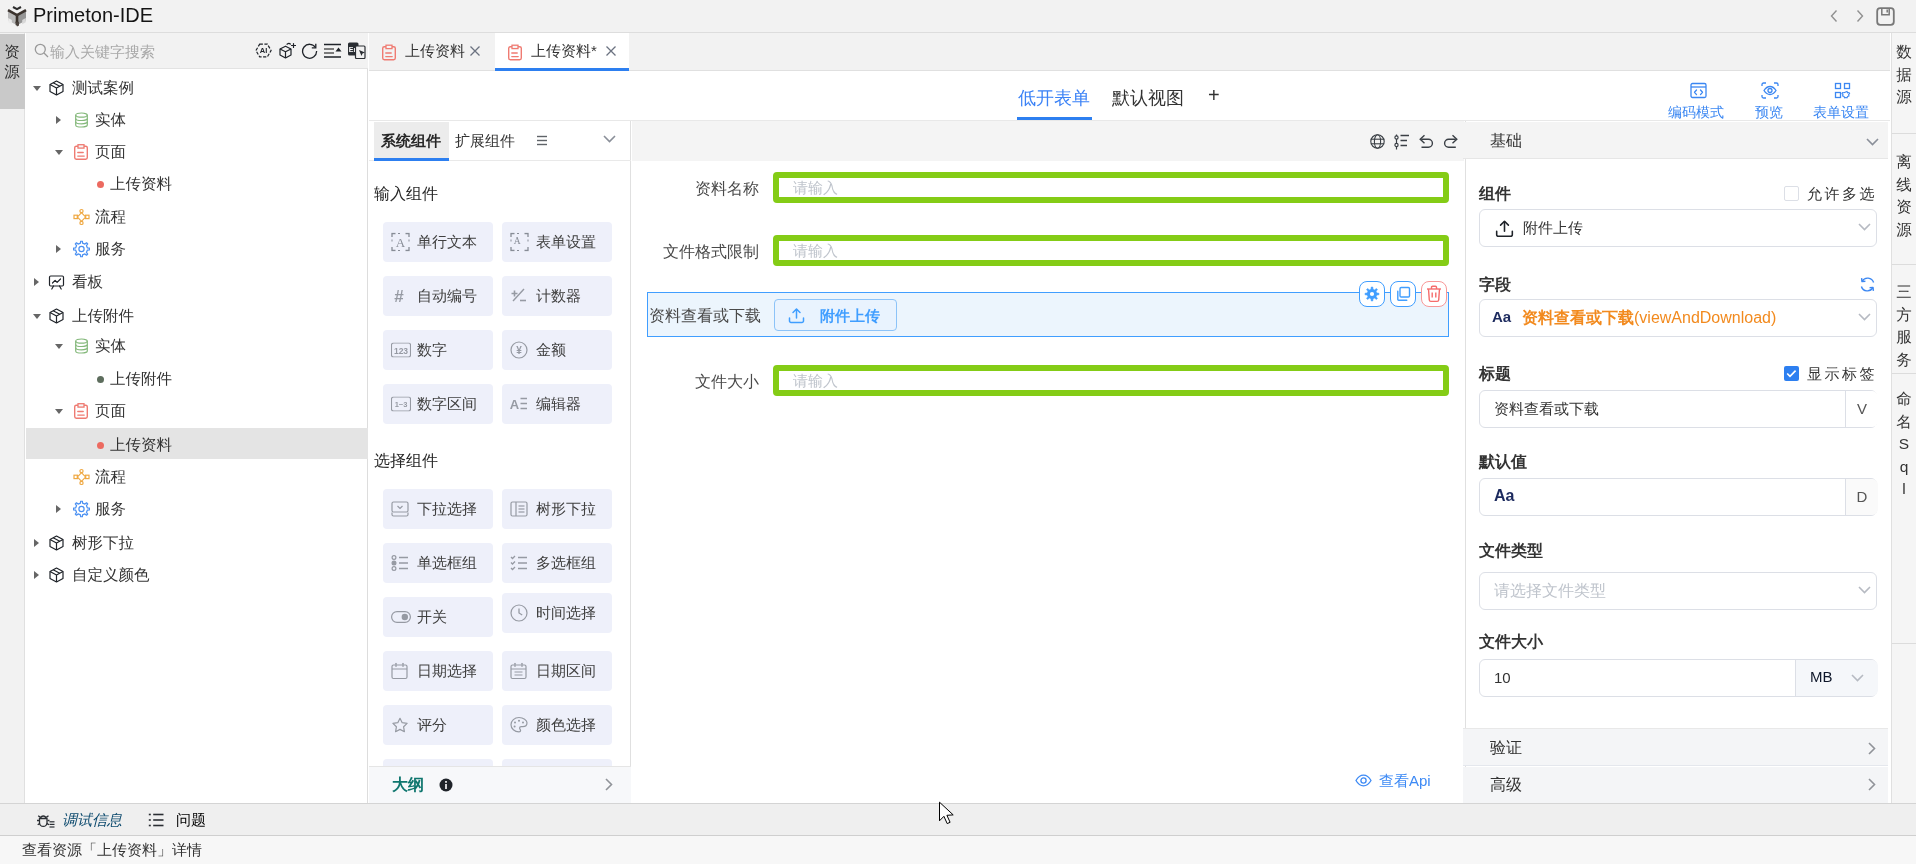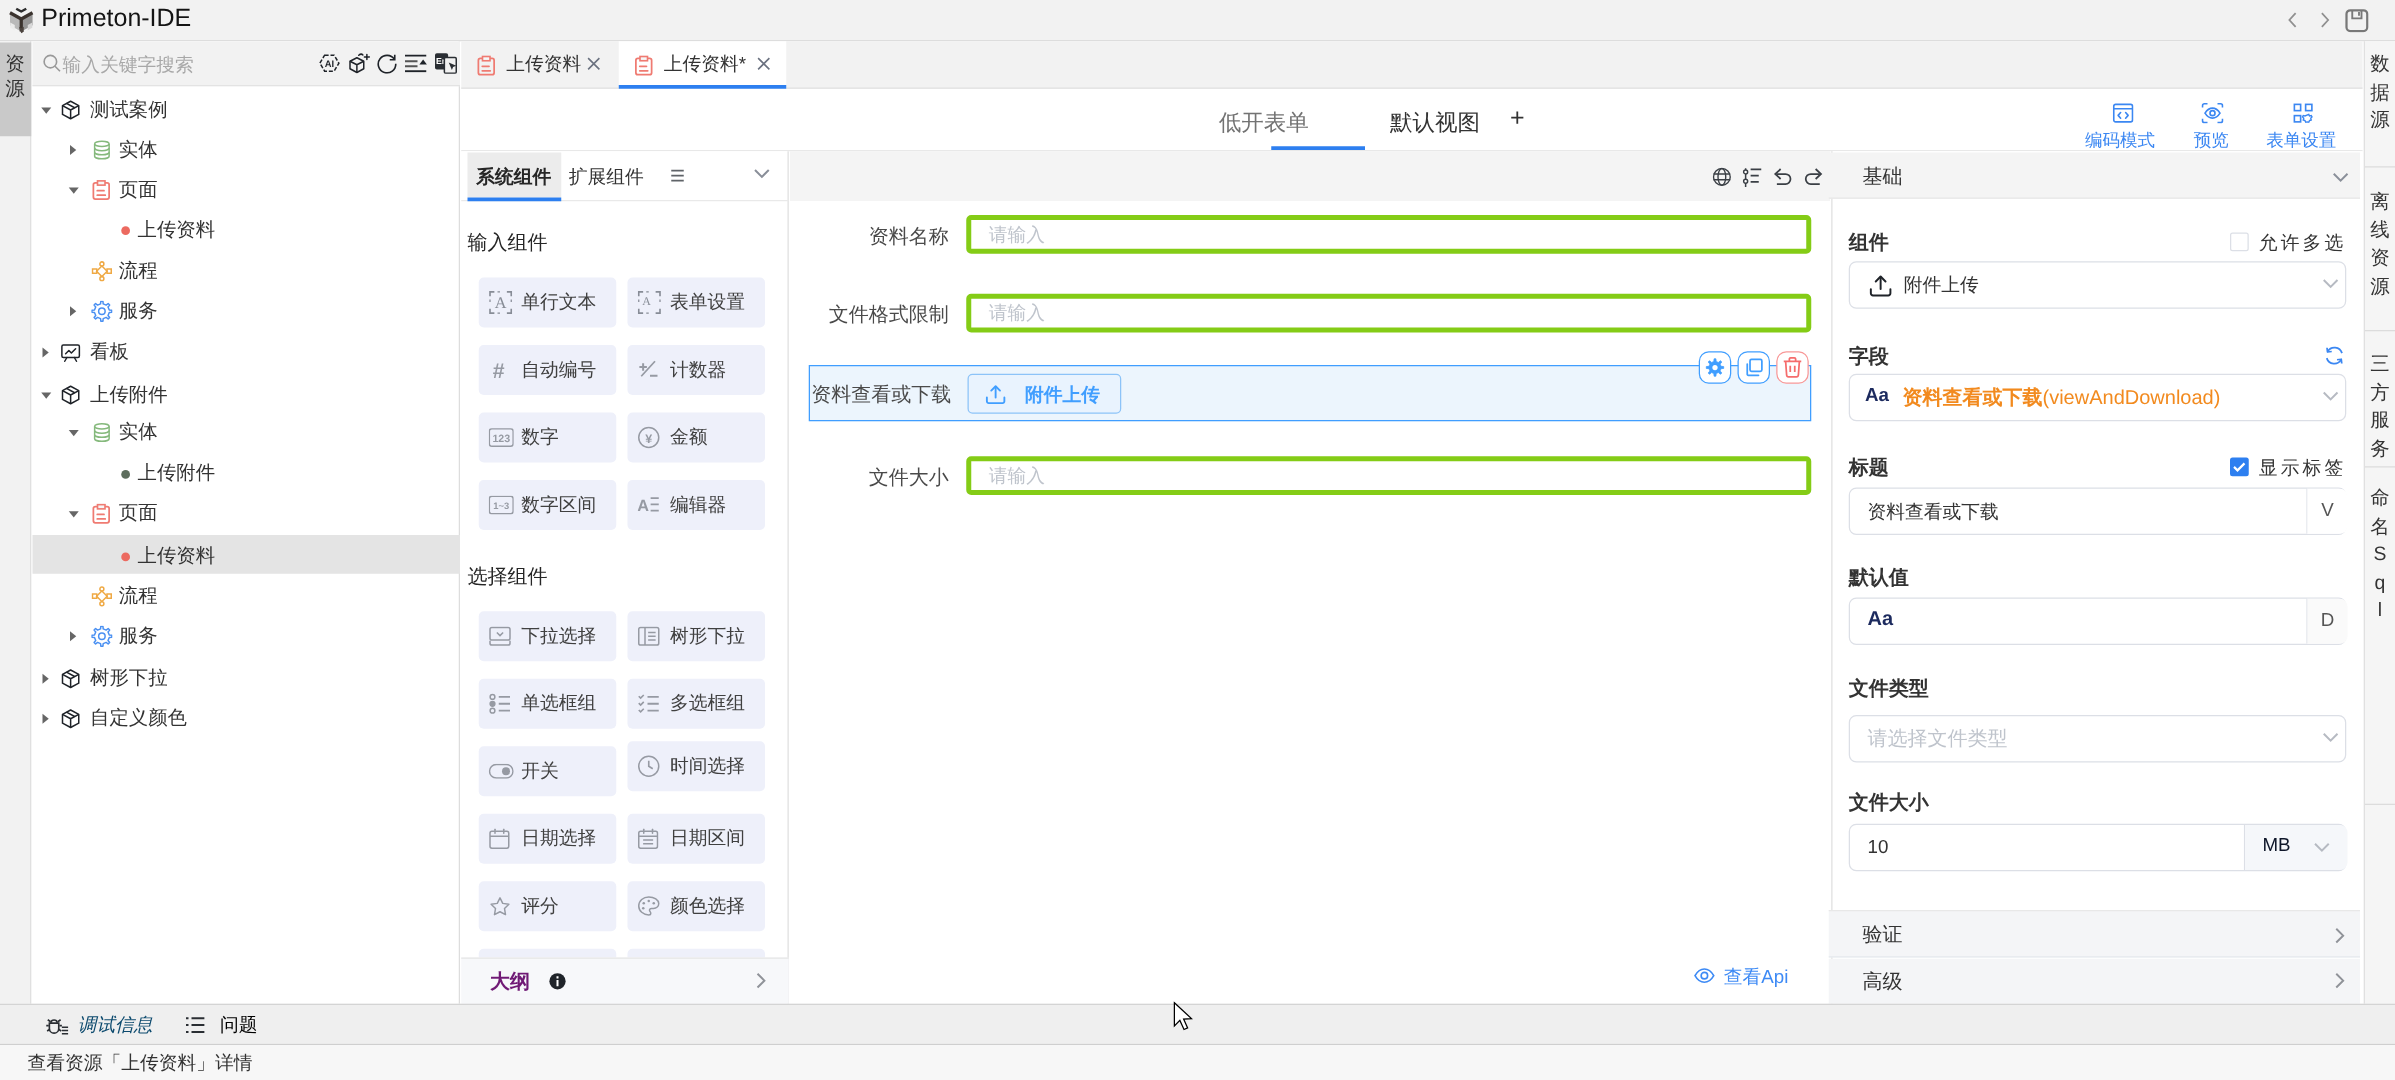--- a/index.html
+++ b/index.html
@@ -11,21 +11,21 @@
 .trow .tl{position:absolute;top:50%;transform:translateY(-50%);font-weight:400;font-size:15.5px;color:#333;text-decoration:none;white-space:nowrap;}
 .trow .tic{position:absolute;top:50%;transform:translateY(-50%);font-style:normal;}
 .trow .ar{position:absolute;top:50%;width:0;height:0;border-style:solid;}
 .ar.dn{margin-top:-2px;border-width:5px 4px 0 4px;border-color:#666 transparent transparent transparent;}
 .ar.rt{margin-top:-4px;border-width:4px 0 4px 5px;border-color:transparent transparent transparent #666;}
 .trow .dot{position:absolute;left:71px;top:50%;margin-top:-3.5px;width:7px;height:7px;border-radius:50%;}
 .pbtn{position:absolute;width:110px;height:40px;background:#eef0fa;border-radius:4px;}
 .pbtn span{position:absolute;left:34px;top:50%;transform:translateY(-50%);font-size:15px;color:#404040;white-space:nowrap;}
 .pbtn svg{position:absolute;left:8px;top:50%;transform:translateY(-50%);}
 .fl{font-size:16px;color:#4a4a4a;position:absolute;}
-.inp{position:absolute;border:4px solid #84cc16;border-radius:4px;background:#fff;}
+.inp{position:absolute;border:6px solid #84cc16;border-radius:4px;background:#fff;}
 .ph{position:absolute;left:14px;top:50%;transform:translateY(-50%);font-size:15px;color:#bfc4cc;}
 .rp-label{position:absolute;font-size:16px;font-weight:700;color:#333;}
 .rp-box{position:absolute;left:16px;width:398px;height:38px;border:1px solid #dcdfe6;border-radius:6px;background:#fff;}
 </style>
 </head>
 <body>
 
 <div class="abs" style="left:0;top:0;width:1916px;height:33px;background:#f2f2f2;border-bottom:1px solid #ddd;"></div>
 <div class="abs" id="logo" style="left:5px;top:3px;">
     <svg width="24" height="26" viewBox="0 0 24 26">
@@ -331,21 +331,21 @@
   <span class="abs" style="left:36px;top:9px;font-size:15px;color:#333;">上传资料*</span>
   <span class="abs" style="left:109px;top:11px;">
       <svg width="14" height="14" viewBox="0 0 14 14">
         <path d="M2.5 2.5l9 9M11.5 2.5l-9 9" stroke="#6b7280" stroke-width="1.3"></path>
       </svg>
     </span>
 </div>
 <div class="abs" style="left:495px;top:68px;width:134px;height:3px;background:#2d7ff0;"></div>
 
 <div class="abs" style="left:369px;top:72px;width:1521px;height:49px;background:#fff;border-bottom:1px solid #e8e8e8;"></div>
-<div class="abs" style="left:975px;top:86px;font-size:18px;color:#737373;">低开表单</div>
+<div class="abs" style="left:1018px;top:86px;font-size:18px;color:#3b82f6;">低开表单</div>
 <div class="abs" style="left:1017px;top:117px;width:75px;height:3px;background:#2d7ff0;"></div>
 <div class="abs" style="left:1112px;top:86px;font-size:18px;color:#333;">默认视图</div>
 <div class="abs" style="left:1208px;top:84px;font-size:20px;color:#333;">+</div>
 <div class="abs" id="viewicons" style="left:1650px;top:78px;width:240px;height:42px;color:#3b87f2;">
   <div class="abs" style="left:40px;top:4px;">
       <svg width="17" height="17" viewBox="0 0 17 17">
         <g fill="none" stroke="#3b87f2" stroke-width="1.3">
           <rect x="1" y="1.5" width="15" height="14" rx="1.5"></rect>
           <line x1="1" y1="5" x2="16" y2="5"></line>
           <path d="M6.5 8l-2 2.3 2 2.3M10.5 8l2 2.3-2 2.3" stroke-linecap="round" stroke-linejoin="round"></path>
@@ -565,21 +565,21 @@
         <circle cx="9" cy="4.2" r="1" fill="#969aa3"></circle>
         <circle cx="13" cy="6" r="1" fill="#969aa3"></circle>
         <circle cx="4.6" cy="10" r="1" fill="#969aa3"></circle>
       </svg>
       <span>颜色选择</span>
     </div>
   <div class="pbtn" style="left:14px;top:598px;"></div>
   <div class="pbtn" style="left:133px;top:598px;"></div>
 </div>
 <div class="abs" id="palette-foot" style="left:369px;top:766px;width:262px;height:37px;background:#f7f8fa;border-top:1px solid #e5e5e5;">
-  <div class="abs" style="left:23px;top:8px;font-size:16px;font-weight:600;color:#701a75;">大纲</div>
+  <div class="abs" style="left:23px;top:8px;font-size:16px;font-weight:600;color:#0f766e;">大纲</div>
   <div class="abs" style="left:70px;top:11px;">
       <svg width="14" height="14" viewBox="0 0 14 14">
         <circle cx="7" cy="7" r="6.5" fill="#1f2329"></circle>
         <rect x="6.2" y="3" width="1.6" height="1.8" fill="#fff"></rect>
         <rect x="6.2" y="6" width="1.6" height="5" fill="#fff"></rect>
       </svg>
     </div>
   <div class="abs" style="left:236px;top:11px;">
       <svg width="8" height="13" viewBox="0 0 8 13">
         <path d="M1 1l5.5 5.5L1 12" fill="none" stroke="#909399" stroke-width="1.6"></path>

